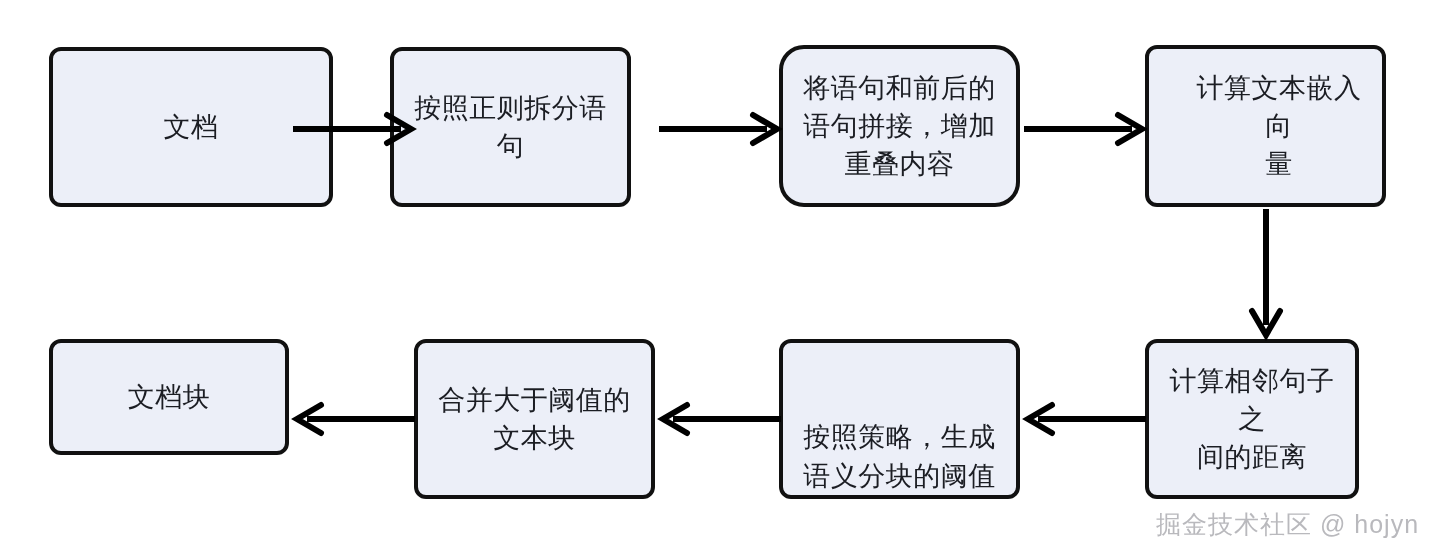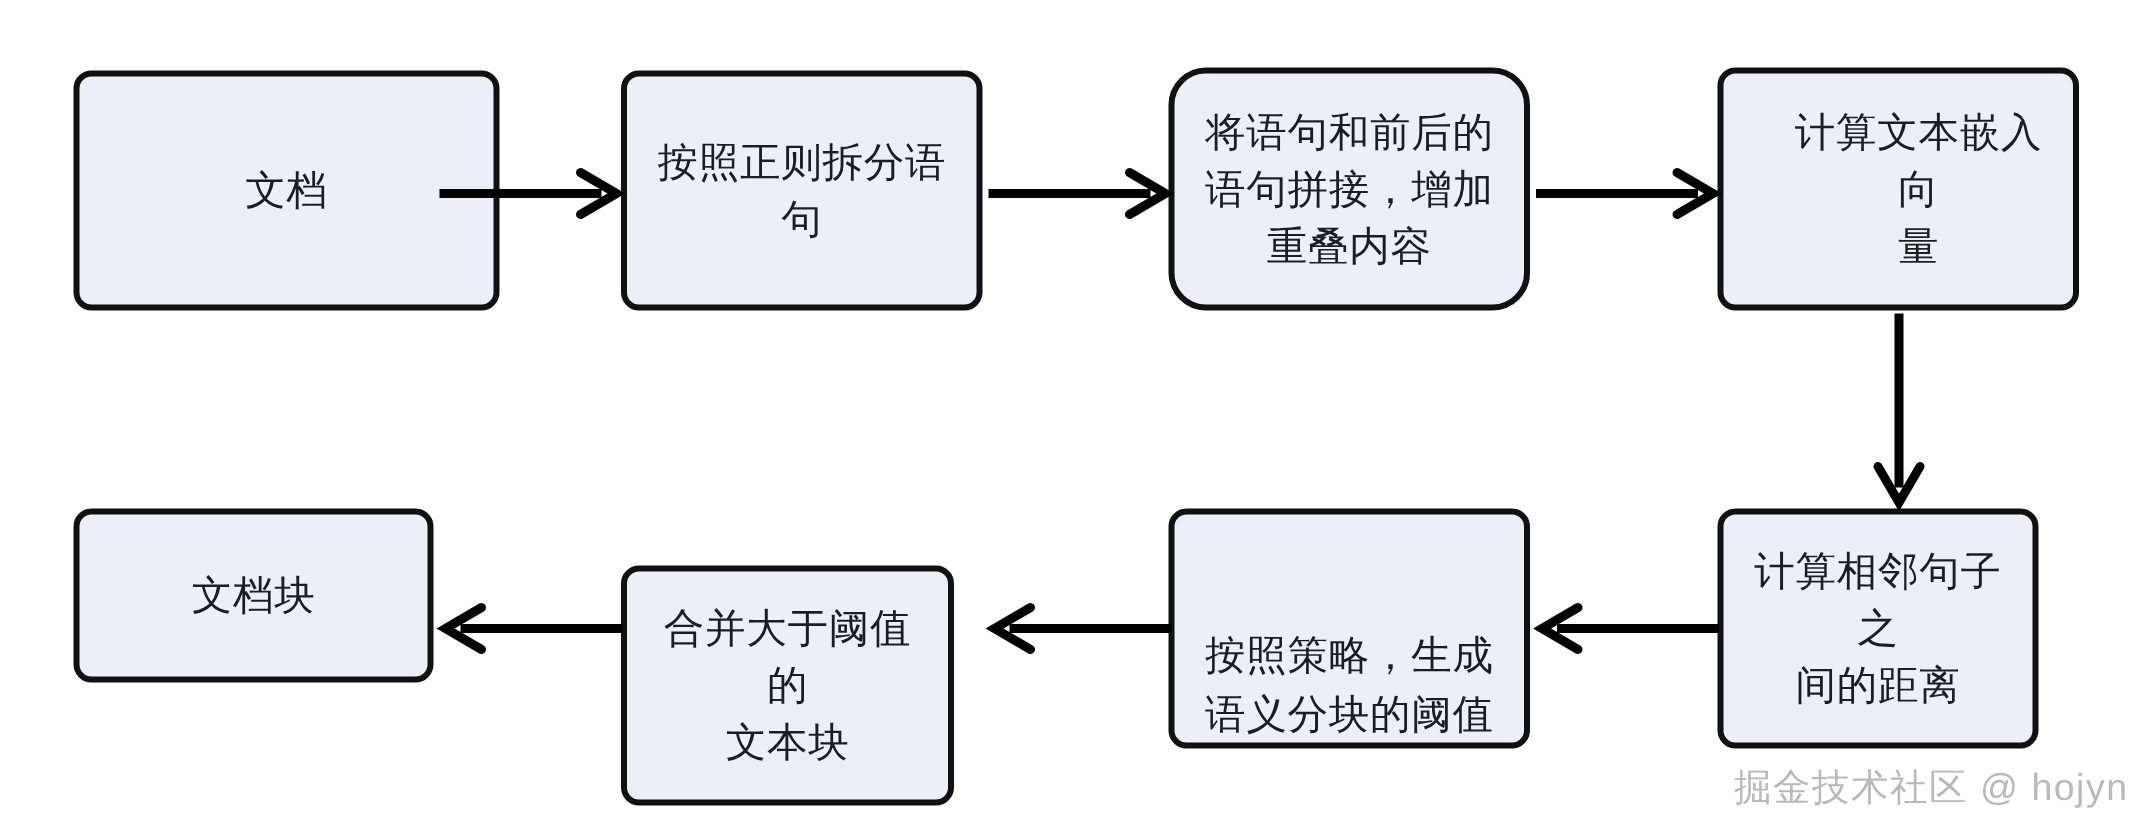--- a/index.html
+++ b/index.html
@@ -56,21 +56,21 @@
 </style>
 </head>
 <body>
 
 <div id="canvas">
 
   <div class="node" style="left:49px; top:47px; width:284px; height:160px;">
     <span class="node-label">文档</span>
   </div>
 
-  <div class="node" style="left:414px; top:47px; width:241px; height:160px;">
+  <div class="node" style="left:390px; top:47px; width:241px; height:160px;">
     <span class="node-label">按照正则拆分语
 句</span>
   </div>
 
   <div class="node" style="left:779px; top:45px; width:241px; height:162px;border-radius:25px;">
     <span class="node-label">将语句和前后的
 语句拼接，增加
 重叠内容</span>
   </div>
 
@@ -82,21 +82,21 @@
   <div class="node" style="left:1145px; top:339px; width:214px; height:160px;">
     <span class="node-label">计算相邻句子之
 间的距离</span>
   </div>
 
   <div class="node" style="left:779px; top:339px; width:241px; height:160px;align-items:flex-end;">
     <span class="node-label">按照策略，生成
 语义分块的阈值</span>
   </div>
 
-  <div class="node" style="left:414px; top:339px; width:222px; height:160px;margin-top:38px;">
+  <div class="node" style="left:414px; top:339px; width:241px; height:160px;">
     <span class="node-label">合并大于阈值的
 文本块</span>
   </div>
 
   <div class="node" style="left:49px; top:339px; width:240px; height:116px;">
     <span class="node-label">文档块</span>
   </div>
 
   <div class="edge" style="left:291px; top:110px; width:126px; height:38px;">
     <svg width="126" height="38" viewBox="0 0 126 38" aria-hidden="true">

